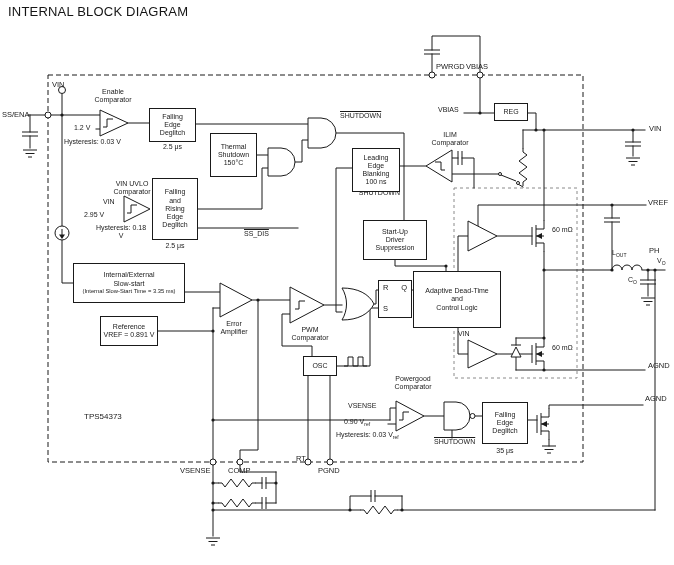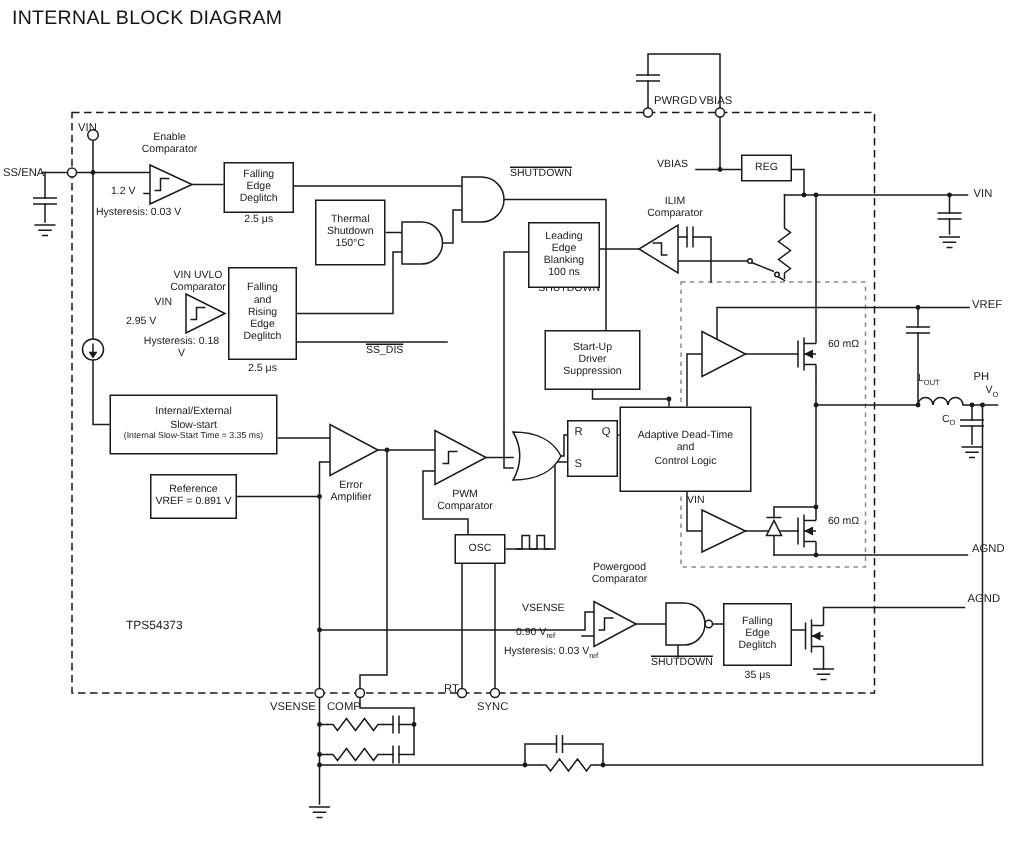--- a/index.html
+++ b/index.html
@@ -272,23 +272,23 @@
 <div class="t pin" style="left:2px;top:110px">SS/ENA</div>
 <div class="t pin" style="left:52px;top:80px">VIN</div>
 <div class="t pin" style="left:436px;top:62px">PWRGD</div>
 <div class="t pin" style="left:466px;top:62px">VBIAS</div>
 <div class="t pin" style="left:649px;top:124px">VIN</div>
 <div class="t pin" style="left:648px;top:198px">VREF</div>
 <div class="t pin" style="left:649px;top:246px">PH</div>
 <div class="t pin" style="left:648px;top:361px">AGND</div>
 <div class="t pin" style="left:645px;top:394px">AGND</div>
 <div class="t pin" style="left:180px;top:466px">VSENSE</div>
-<div class="t pin" style="left:218px;top:466px">COMP</div>
+<div class="t pin" style="left:228px;top:466px">COMP</div>
 <div class="t pin" style="left:296px;top:454px">RT</div>
-<div class="t pin" style="left:318px;top:466px">SYNC</div>
+<div class="t pin" style="left:318px;top:466px">PGND</div>
 
 <div class="t ovl" style="left:340px;top:112px">SHUTDOWN</div>
 <div class="t ovl r" style="left:358px;top:189px;width:42px">SHUTDOWN</div>
 <div class="t ovl" style="left:434px;top:438px">SHUTDOWN</div>
 <div class="t ovl" style="left:244px;top:230px">SS_DIS</div>
 <div class="t" style="left:438px;top:106px">VBIAS</div>
 <div class="t" style="left:458px;top:330px">VIN</div>
 
 <div class="t c" style="left:84px;top:88px;width:58px">Enable
 Comparator</div>

